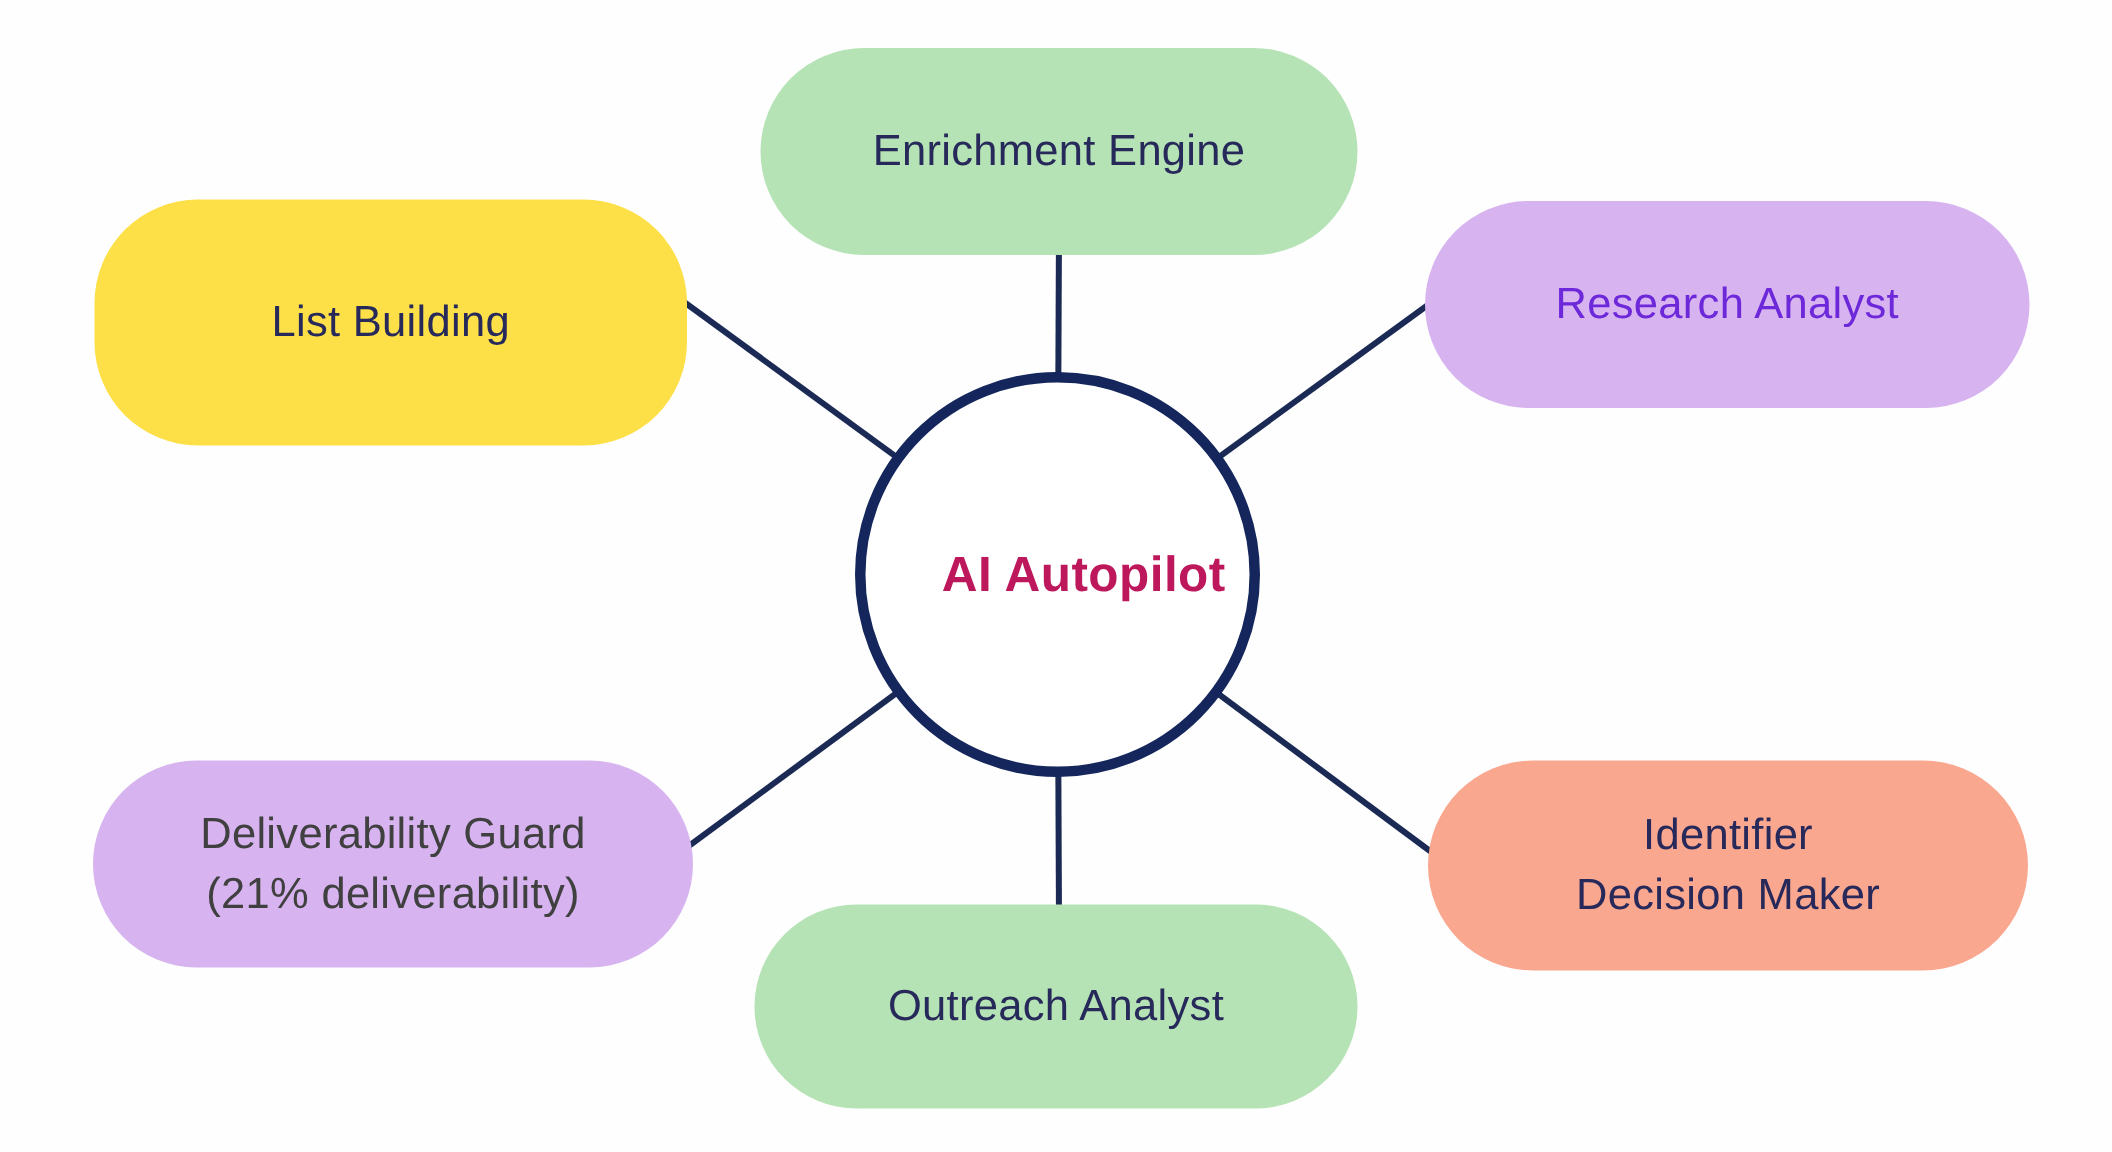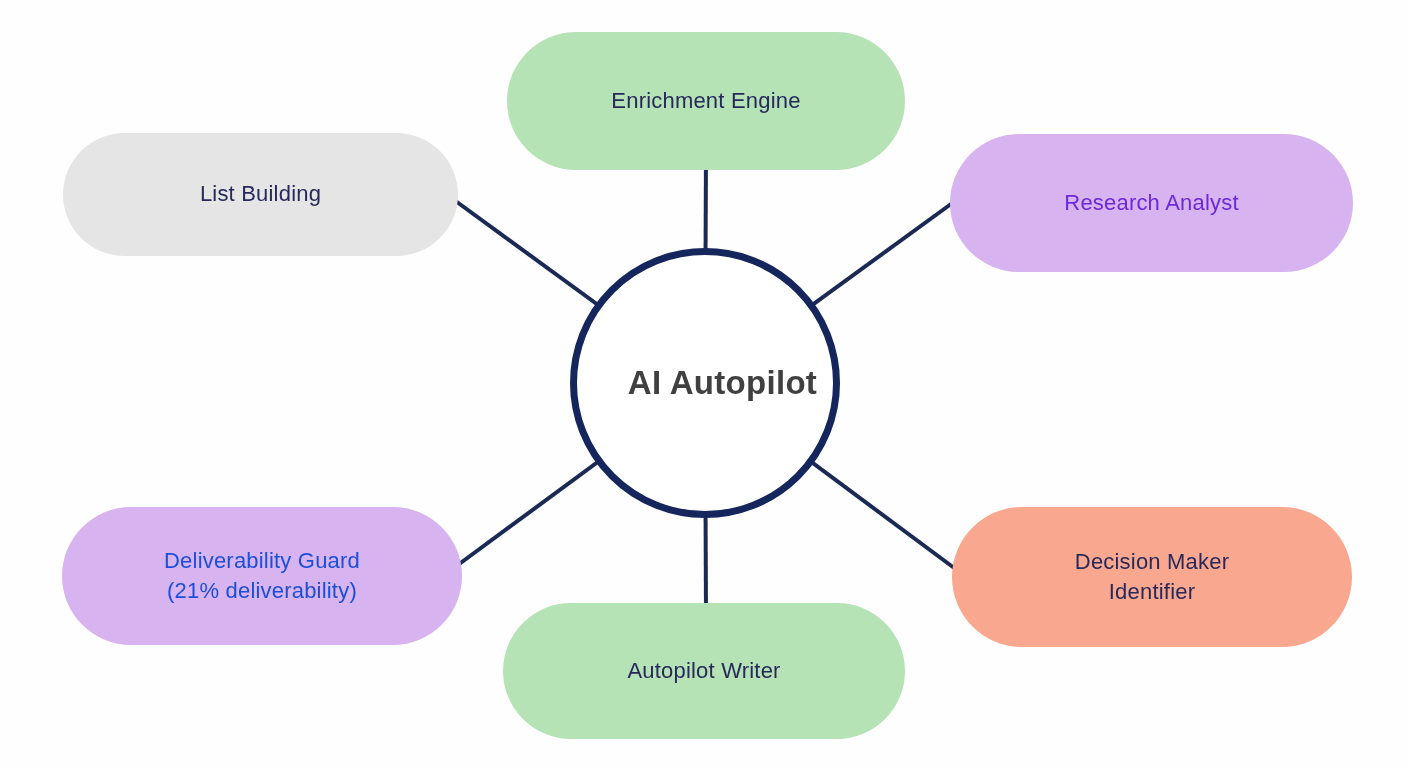--- a/index.html
+++ b/index.html
@@ -23,21 +23,21 @@
   }
   .node-pill {
     position: absolute;
     z-index: 2;
     border-radius: 70px;
     display: flex;
     flex-direction: column;
     align-items: center;
     justify-content: center;
     text-align: center;
-    font-size: 22px;
+    font-size: 29px;
     font-weight: 500;
     line-height: 1.38;
     letter-spacing: 0.2px;
   }
   .hub-circle {
     position: absolute;
     z-index: 2;
     border-radius: 50%;
     background: #ffffff;
     display: flex;
@@ -59,35 +59,35 @@
   <svg id="connector-svg" width="1408" height="768" viewBox="0 0 1408 768">
       <line x1="705" y1="383" x2="706" y2="150" stroke="#1b2a55" stroke-width="4"></line>
       <line x1="705" y1="383" x2="446" y2="194" stroke="#1b2a55" stroke-width="4"></line>
       <line x1="705" y1="383" x2="962" y2="196" stroke="#1b2a55" stroke-width="4"></line>
       <line x1="705" y1="383" x2="447" y2="573" stroke="#1b2a55" stroke-width="4"></line>
       <line x1="705" y1="383" x2="706" y2="615" stroke="#1b2a55" stroke-width="4"></line>
       <line x1="705" y1="383" x2="965" y2="576" stroke="#1b2a55" stroke-width="4"></line>
     </svg>
 
   <div class="hub-circle" id="hub" style="left: 570px; top: 248px; width: 270px; height: 270px; background: rgb(255, 255, 255); border: 7px solid rgb(20, 38, 92);">
-    <span class="hub-label" style="color: #404040; margin-left: 35px;">AI Autopilot</span>
+    <span class="hub-label" style="color: #be185d; margin-left: 35px;">AI Autopilot</span>
   </div>
 <div class="node-pill" style="left: 507px; top: 32px; width: 398px; height: 138px; background: rgb(181, 227, 181); color: rgb(39, 41, 90); border-radius: 69px;">
       <span>Enrichment Engine</span>
     </div>
-    <div class="node-pill" style="left: 63px; top: 133px; width: 395px; height: 123px; background: #e5e5e5; color: rgb(39, 41, 90); border-radius: 69px;">
+    <div class="node-pill" style="left: 63px; top: 133px; width: 395px; height: 164px; background: #fde047; color: rgb(39, 41, 90); border-radius: 69px;">
       <span>List Building</span>
     </div>
     <div class="node-pill" style="left: 950px; top: 134px; width: 403px; height: 138px; background: rgb(215, 180, 240); color: #6d28d9; border-radius: 69px;">
       <span>Research Analyst</span>
     </div>
-    <div class="node-pill" style="left: 62px; top: 507px; width: 400px; height: 138px; background: rgb(215, 180, 240); color: #1d4ed8; border-radius: 69px;">
+    <div class="node-pill" style="left: 62px; top: 507px; width: 400px; height: 138px; background: rgb(215, 180, 240); color: #404040; border-radius: 69px;">
       <span>Deliverability Guard</span>
       <span>(21% deliverability)</span>
     </div>
     <div class="node-pill" style="left: 503px; top: 603px; width: 402px; height: 136px; background: rgb(181, 227, 181); color: rgb(39, 41, 90); border-radius: 68px;">
-      <span>Autopilot Writer</span>
+      <span>Outreach Analyst</span>
     </div>
     <div class="node-pill" style="left: 952px; top: 507px; width: 400px; height: 140px; background: rgb(249, 167, 143); color: rgb(39, 41, 90); border-radius: 70px;">
+      <span>Identifier</span>
       <span>Decision Maker</span>
-      <span>Identifier</span>
     </div>
   </div>
 
 </body></html>

